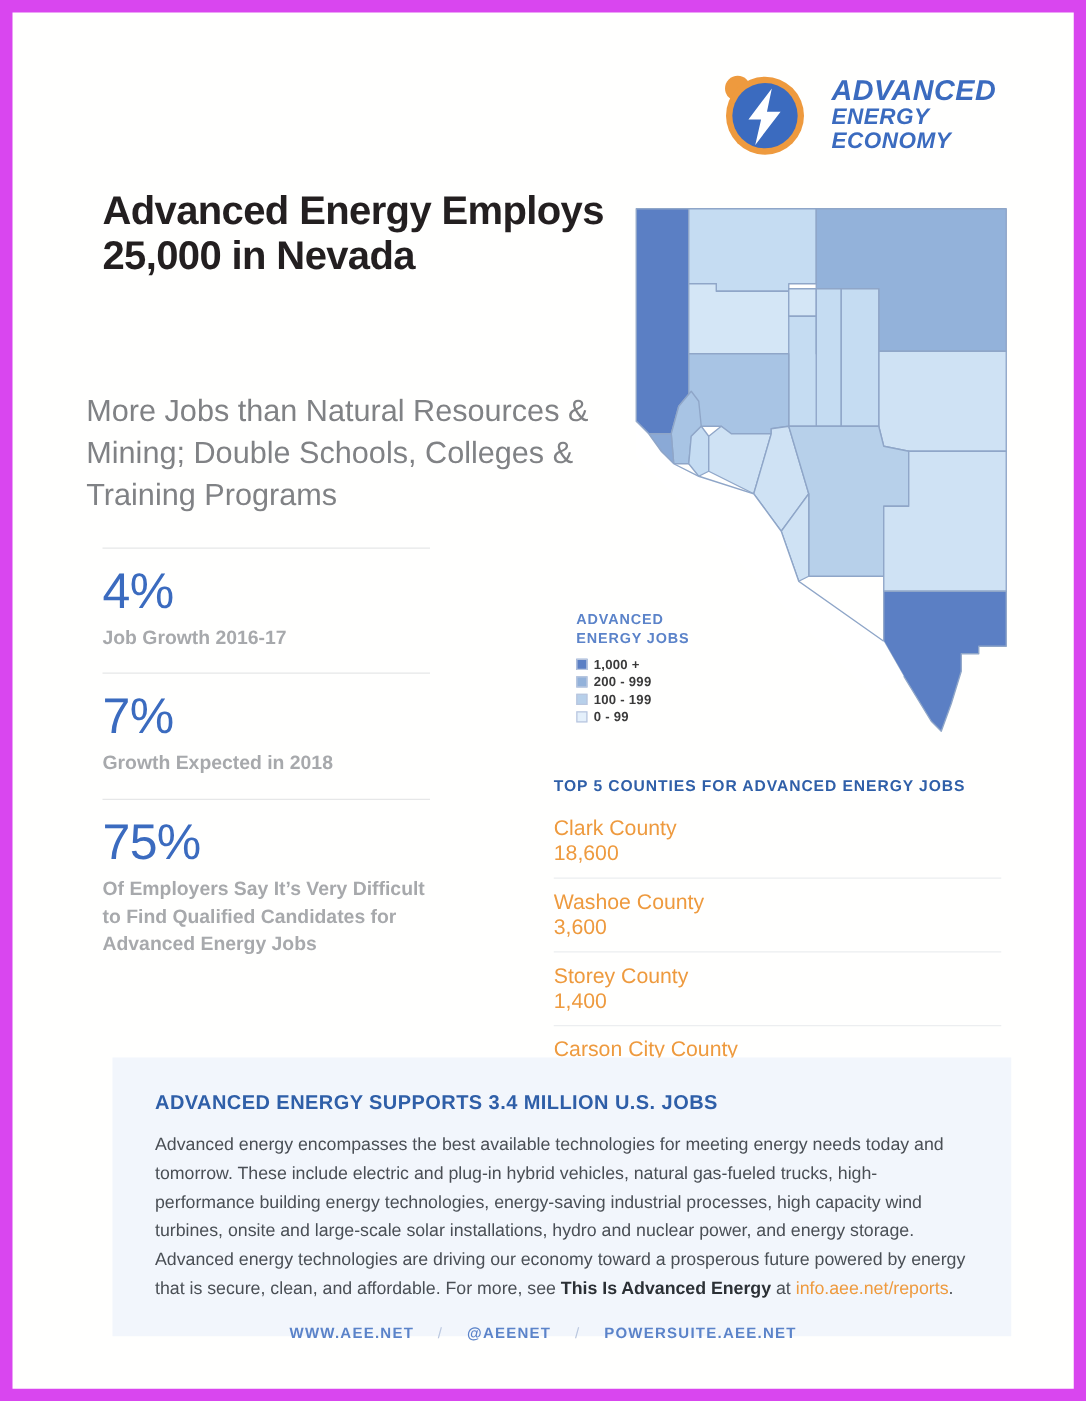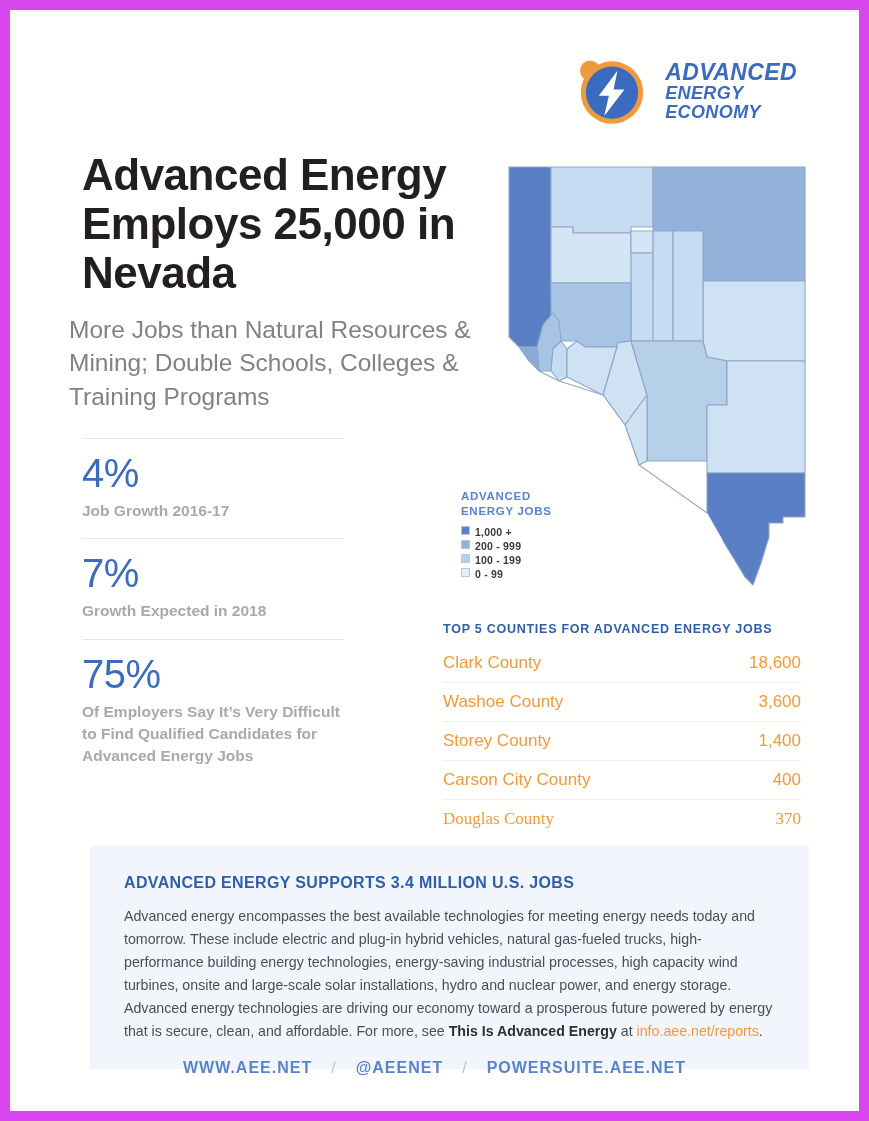--- a/index.html
+++ b/index.html
@@ -52,21 +52,21 @@
   }
   .logo-text div { font-size: 18px; }
   .logo-text .lt1 { font-size: 23px; }
 
   
   .headline {
     position: absolute;
     left: 72px;
     top: 141px;
     width: 420px;
-    font-size: 44px;
+    font-size: 32px;
     line-height: 1.11;
     font-weight: bold;
     color: #231f20;
     letter-spacing: -0.5px;
   }
   .subhead {
     position: absolute;
     left: 59px;
     top: 303px;
     width: 420px;
@@ -124,21 +124,21 @@
   .legend-title {
     color: #5b83c9;
     font-weight: bold;
     font-size: 11.5px;
     letter-spacing: 0.7px;
     line-height: 1.33;
     margin-bottom: 6px;
   }
   .legend-row {
     display: flex;
-    align-items: flex-start;
+    align-items: center;
     gap: 5px;
     margin-bottom: 2px;
   }
   .legend-swatch {
     width: 9px;
     height: 9px;
     border: 1px solid #b9c6de;
     box-sizing: border-box;
     flex: none;
   }
@@ -163,20 +163,21 @@
     letter-spacing: 0.75px;
     margin-bottom: 17px;
   }
   .trow {
     display: flex;
     justify-content: space-between;
     align-items: baseline;
     padding: 0 0 9px 0;
     border-bottom: 1px solid #eceef0;
     margin-bottom: 9px;
+    flex-direction: column;
   }
   .trow.last { border-bottom: none; margin-bottom: 0; padding-bottom: 0; font-family: Liberation Serif, serif; }
   .tcounty {
     font-size: 17px;
     color: #ee9a3e;
     font-weight: normal;
   }
   .tjobs {
     font-size: 17px;
     color: #ee9a3e;
@@ -211,21 +212,21 @@
   
   .footer {
     position: absolute;
     left: 0;
     right: 0;
     top: 1049px;
     display: flex;
     justify-content: center;
     align-items: center;
     gap: 19px;
-    font-size: 16px;
+    font-size: 12px;
     letter-spacing: 1px;
     color: #5b83c9;
     font-weight: bold;
   }
   .footer .sep { color: #b9c6de; font-weight: normal; }
 </style>
 </head>
 <body>
 
 <div class="page">

